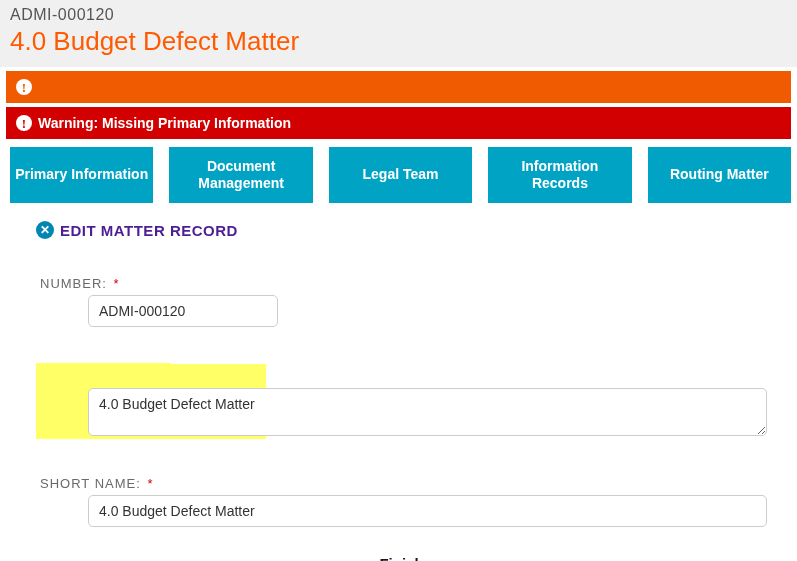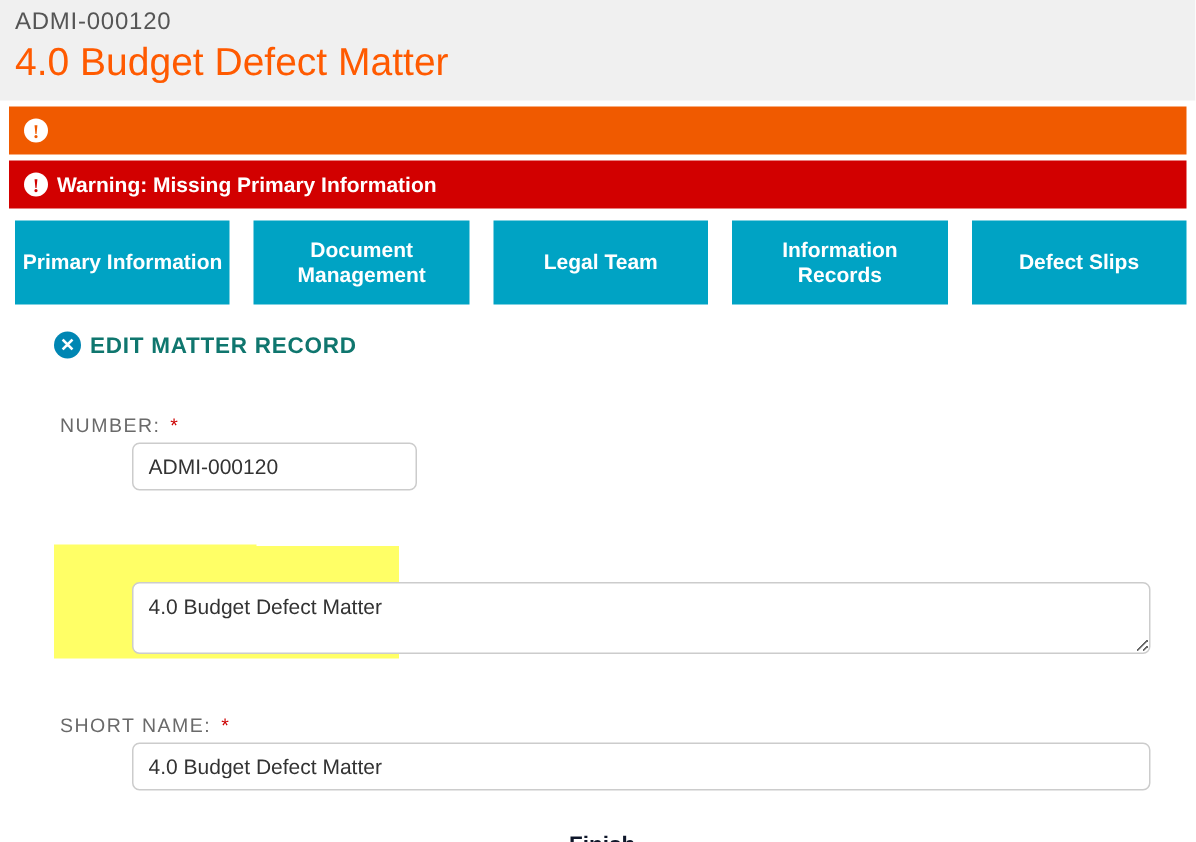--- a/index.html
+++ b/index.html
@@ -89,21 +89,21 @@
       color: #fff;
       display: inline-flex;
       align-items: center;
       justify-content: center;
       font-weight: 700;
       font-size: 12px;
       line-height: 1;
       cursor: pointer;
     }
     .section-title {
-      color: #0f766e;
+      color: #4c1d95;
       font-size: 15px;
       font-weight: 800;
       letter-spacing: 0.5px;
     }
     .field {
       margin-bottom: 12px;
       margin-top: 36px;
     }
     .label-row {
       font-size: 13px;
@@ -176,21 +176,21 @@
 <div class="alert alert-red">
   <span class="alert-icon">!</span>
   <span>Warning: Missing Primary Information</span>
 </div>
 
 <div class="tabs">
   <div class="tab">Primary Information</div>
   <div class="tab">Document Management</div>
   <div class="tab">Legal Team</div>
   <div class="tab">Information Records</div>
-  <div class="tab">Defect Slips</div>
+  <div class="tab">Routing Matter</div>
 </div>
 
 <div class="content">
 
   <div class="section-head">
     <span class="close-circle">✕</span>
     <span class="section-title">EDIT MATTER RECORD</span>
   </div>
 
   <div class="field">

